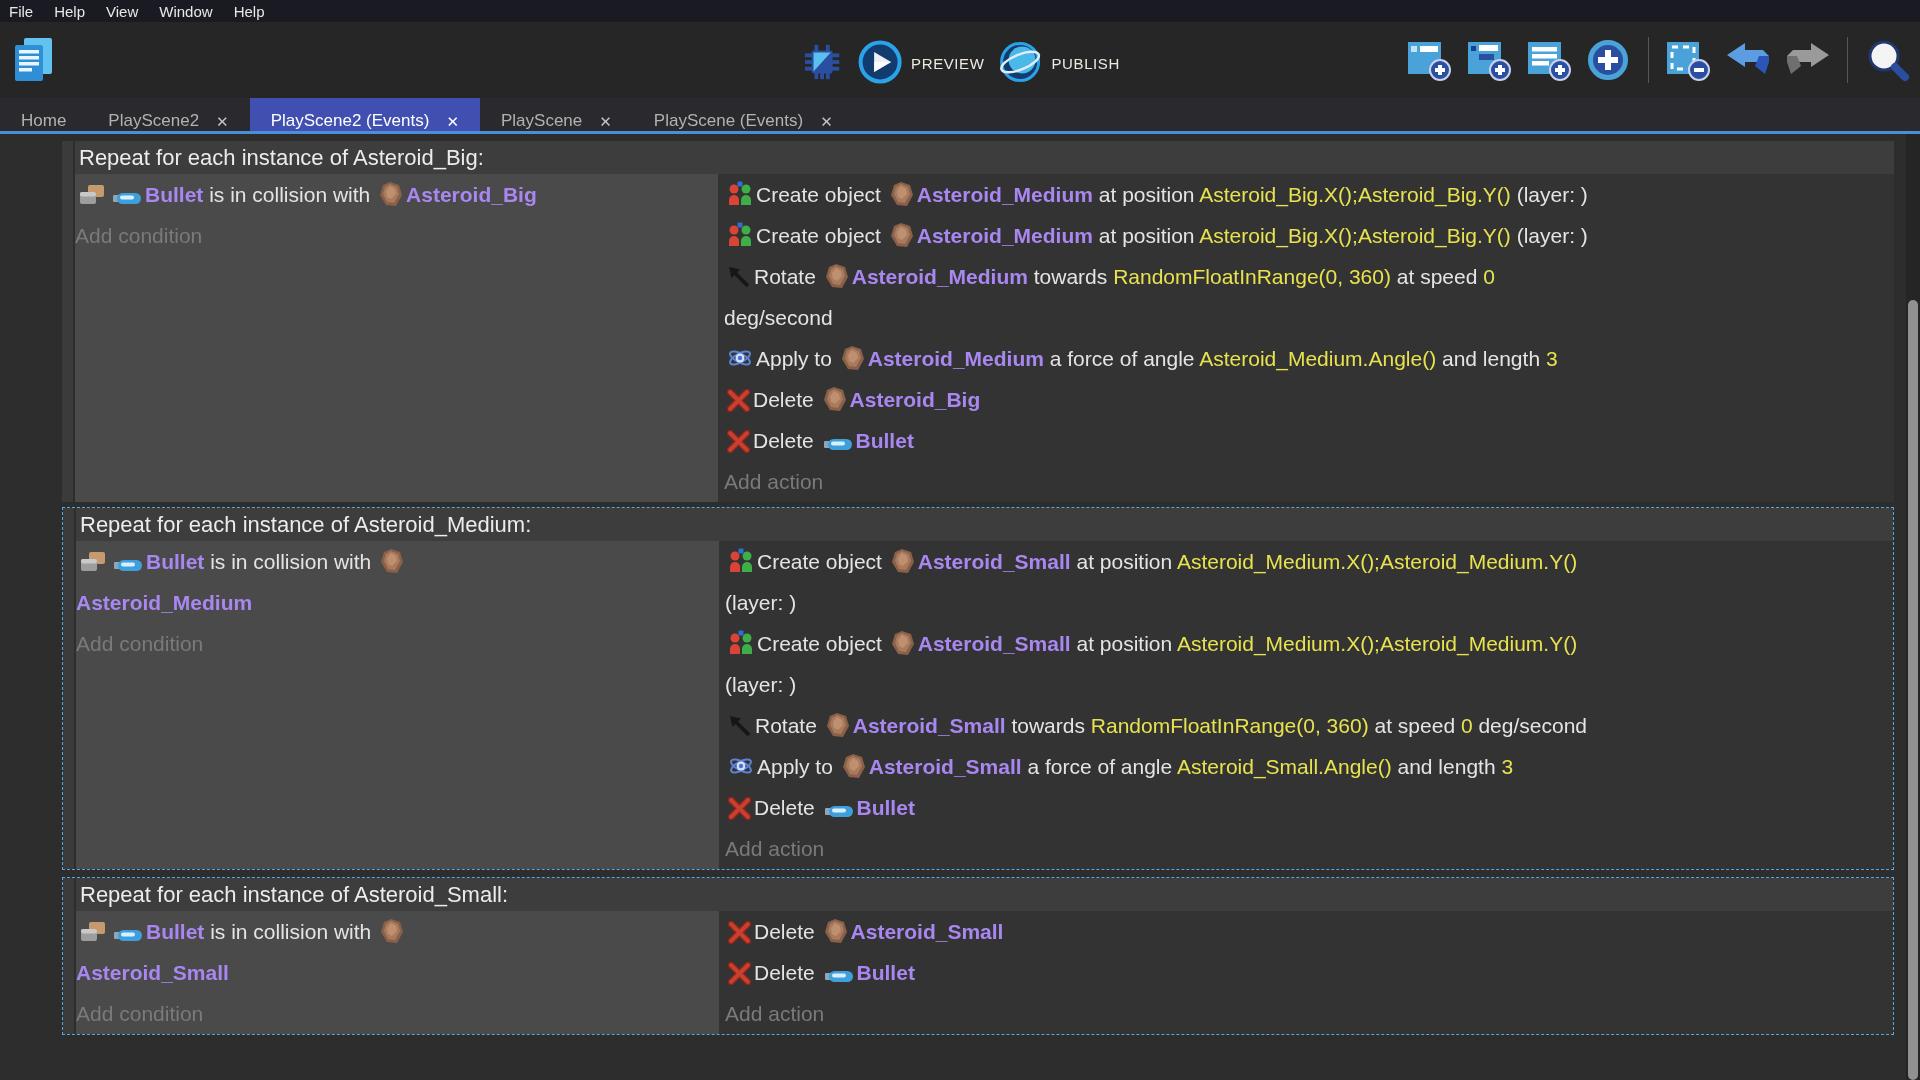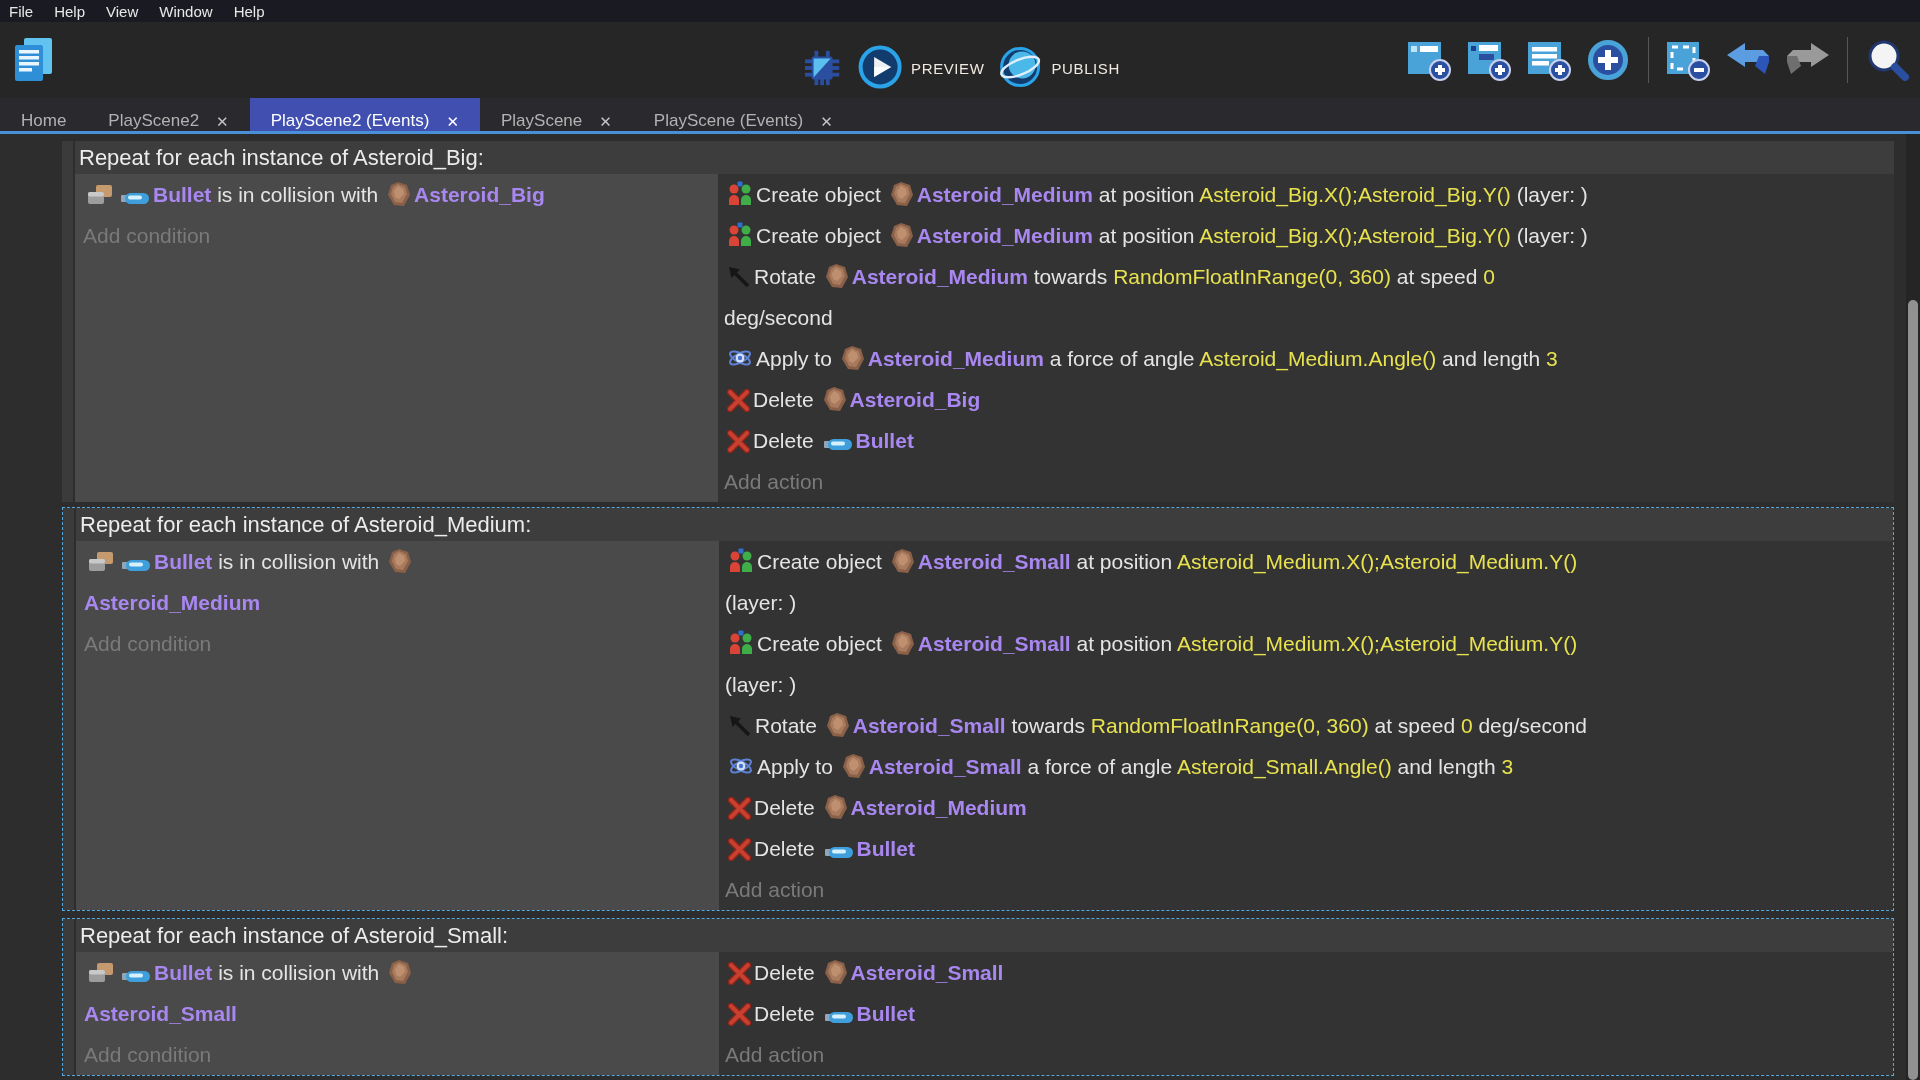--- a/index.html
+++ b/index.html
@@ -16,22 +16,22 @@
     padding:0 9px; gap:21px; color:#e8e8e8; font-size:15px;
   }
   .menubar span{ cursor:default; }
   
   .toolbar{
     height:76px; background:#262626; display:flex; align-items:center;
     position:relative; padding:0 8px;
   }
   .tool-left{ display:flex; align-items:center; }
   .tool-center{
-    position:absolute; left:50%; top:8px; transform:translateX(-50%);
-    height:76px; display:flex; align-items:center; gap:14px;
+    position:absolute; left:50%; top:18px; transform:translateX(-50%);
+    height:76px; display:flex; align-items:flex-start; gap:14px;
   }
   .tool-right{ margin-left:auto; display:flex; align-items:center; gap:10px; }
   .tbtn{
     background:none; border:none; padding:2px; display:flex; align-items:center;
     justify-content:center; cursor:pointer;
   }
   .tbtn svg{ display:block; }
   .tsep{ width:1px; height:46px; background:#565656; margin:0 4px; }
   .launchbtn{
     display:flex; align-items:center; gap:9px; background:none; border:none;
@@ -57,21 +57,21 @@
   }
   .event-block{ display:flex; margin-bottom:5px; }
   .event-block.selected{ border:1px dashed var(--c-sel,#56a9de); margin-bottom:7px;justify-content:space-between; }
   .rail{ width:11px; background:#3b3b3b; margin-right:2px; flex:none; }
   .evbody{ flex:1; min-width:0; }
   .evheader{
     height:33px; line-height:33px; font-size:22px; color:#ececec;
     background:#3d3d3d; padding-left:4px; white-space:nowrap; overflow:hidden;
   }
   .evcols{ display:flex; align-items:stretch; }
-  .cond-col{ width:643px; flex:none; background:#4a4a4a; padding-left:8px; overflow:hidden; }
+  .cond-col{ width:643px; flex:none; background:#4a4a4a; padding-left:0; overflow:hidden; }
   .act-col{ flex:1; min-width:0; background:#333333; padding-left:6px; overflow:hidden; }
   .row{
     font-size:21px; line-height:41px; color:#e4e4e4;
     white-space:nowrap; overflow:hidden;
   }
   .add-row{ color:#7a7a7a; }
   .t-obj{ color:var(--c-obj,#a987f0); font-weight:bold; }
   .t-expr{ color:var(--c-expr,#e8e24f); }
   .icn{ display:inline-block; margin:0 3px; }
   .icn svg{ vertical-align:-5px; }
@@ -405,30 +405,20 @@
                     </svg></span><span class="t-white">Apply to </span><span class="icn"><svg width="24" height="26" viewBox="0 0 24 26">
                       <polygon points="11,1 20,4 23,14 17,25 7,24 1,14 4,4" fill="#8a6148"></polygon>
                       <polygon points="11,3 18,6 20,13 15,22 8,21 4,13 6,6" fill="#a87a5e"></polygon>
                       <polygon points="11,5 16,8 17,13 12,18 8,16 7,10" fill="#bf9070"></polygon>
                     </svg></span><span class="t-obj">Asteroid_Small</span><span class="t-white"> a force of angle </span><span class="t-expr">Asteroid_Small.Angle()</span><span class="t-white"> and length </span><span class="t-expr">3</span></div>
                 <div class="row"><span class="icn"><svg width="23" height="23" viewBox="0 0 22 22">
                       <line x1="3" y1="3" x2="19" y2="19" stroke="#8f241a" stroke-width="6.5" stroke-linecap="round"></line>
                       <line x1="19" y1="3" x2="3" y2="19" stroke="#8f241a" stroke-width="6.5" stroke-linecap="round"></line>
                       <line x1="3" y1="3" x2="19" y2="19" stroke="#c8402f" stroke-width="4" stroke-linecap="round"></line>
                       <line x1="19" y1="3" x2="3" y2="19" stroke="#c8402f" stroke-width="4" stroke-linecap="round"></line>
-                    </svg></span><span class="t-white">Delete </span><span class="icn"><svg width="24" height="26" viewBox="0 0 24 26">
-                      <polygon points="11,1 20,4 23,14 17,25 7,24 1,14 4,4" fill="#8a6148"></polygon>
-                      <polygon points="11,3 18,6 20,13 15,22 8,21 4,13 6,6" fill="#a87a5e"></polygon>
-                      <polygon points="11,5 16,8 17,13 12,18 8,16 7,10" fill="#bf9070"></polygon>
-                    </svg></span><span class="t-obj">Asteroid_Medium</span></div>
-                <div class="row"><span class="icn"><svg width="23" height="23" viewBox="0 0 22 22">
-                      <line x1="3" y1="3" x2="19" y2="19" stroke="#8f241a" stroke-width="6.5" stroke-linecap="round"></line>
-                      <line x1="19" y1="3" x2="3" y2="19" stroke="#8f241a" stroke-width="6.5" stroke-linecap="round"></line>
-                      <line x1="3" y1="3" x2="19" y2="19" stroke="#c8402f" stroke-width="4" stroke-linecap="round"></line>
-                      <line x1="19" y1="3" x2="3" y2="19" stroke="#c8402f" stroke-width="4" stroke-linecap="round"></line>
                     </svg></span><span class="t-white">Delete </span><span class="icn"><svg width="30" height="17" viewBox="0 0 30 17">
                       <rect x="1" y="5" width="7" height="7" rx="1" fill="#8fa6b8"></rect>
                       <rect x="5" y="3" width="24" height="11" rx="5.5" fill="#3f9fdc"></rect>
                       <rect x="8" y="5.5" width="14" height="4" rx="2" fill="#d6f1fd"></rect>
                     </svg></span><span class="t-obj">Bullet</span></div>
                 <div class="row add-row">Add action</div>
               </div>
             </div>
           </div>
         </div>

